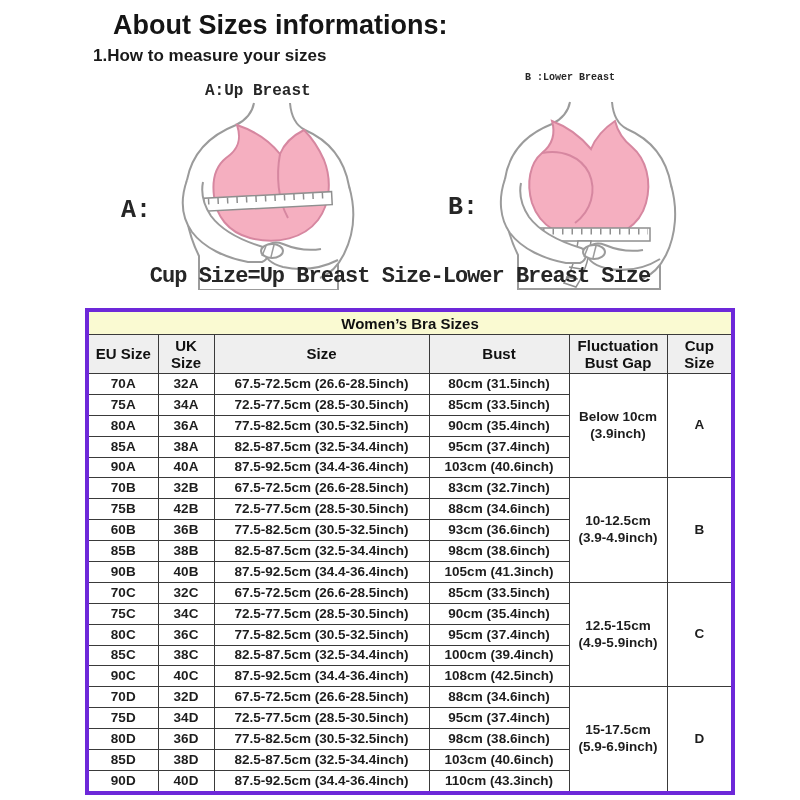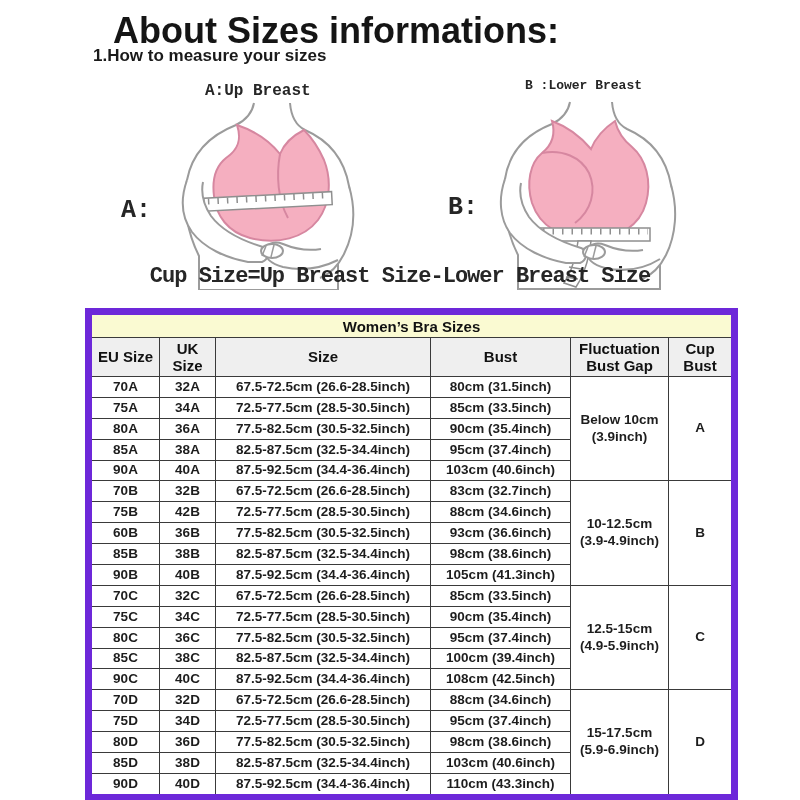--- a/index.html
+++ b/index.html
@@ -2,29 +2,29 @@
 <html><head>
 <meta charset="utf-8">
 <style>
   html,body{margin:0;padding:0;}
   body{
     width:800px;height:800px;position:relative;background:#ffffff;
     font-family:"Liberation Sans", sans-serif;color:#1c1c1c;overflow:hidden;
   }
   .page-title{
     position:absolute;left:113px;top:10px;
-    font-size:36px;font-weight:bold;letter-spacing:0px;color:#151515;
+    font-size:27px;font-weight:bold;letter-spacing:0px;color:#151515;
   }
   .page-subtitle{
     position:absolute;left:93px;top:46px;
     font-size:17px;font-weight:bold;color:#1a1a1a;
   }
   .mono{font-family:"Liberation Mono","DejaVu Sans Mono",monospace;font-weight:bold;color:#262626;}
   .fig-caption-a{position:absolute;left:205px;top:82px;font-size:16px;}
-  .fig-caption-b{position:absolute;left:525px;top:78px;font-size:13px;}
+  .fig-caption-b{position:absolute;left:525px;top:72px;font-size:10px;}
   .fig-label-a{position:absolute;left:121px;top:196px;font-size:25px;}
   .fig-label-b{position:absolute;left:448px;top:193px;font-size:25px;}
   .figure-a{position:absolute;left:142px;top:100px;width:250px;height:190px;}
   .figure-b{position:absolute;left:462px;top:98px;width:250px;height:192px;}
   .formula{
     position:absolute;left:0;top:264px;width:800px;text-align:center;
     font-size:22px;letter-spacing:-1px;
   }
   
   table.size-table{
@@ -38,21 +38,21 @@
     padding:0 2px;overflow:hidden;
   }
   .tbl-title{
     background:#fafad2;font-size:15px;font-weight:bold;height:22px;color:#111;
     border:2px solid #333;
   }
   th.col-h{
     background:#efefef;font-size:15px;font-weight:bold;height:38px;color:#111;
     border-bottom:2px solid #333;line-height:1.15;
   }
-  table.size-table{border:7px solid #6d28d9;}
+  table.size-table{border:4px solid #6d28d9;}
   td.cell{height:19.9px;font-size:13.5px;font-weight:bold;color:#1d1d1d;line-height:1.05;}
   td.merged{font-size:13.5px;font-weight:bold;color:#1d1d1d;line-height:1.25;padding:0 4px;}
 </style>
 </head>
 <body>
 
 <div class="page-title">About Sizes informations:</div>
 <div class="page-subtitle">1.How to measure your sizes</div>
 
 <div class="mono fig-caption-a">A:Up Breast</div>
@@ -123,21 +123,21 @@
   <thead>
     <tr>
       <th class="tbl-title" colspan="6">Women’s Bra Sizes</th>
     </tr>
     <tr>
       <th class="col-h">EU Size</th>
       <th class="col-h">UK Size</th>
       <th class="col-h">Size</th>
       <th class="col-h">Bust</th>
       <th class="col-h">Fluctuation Bust Gap</th>
-      <th class="col-h">Cup Bust</th>
+      <th class="col-h">Cup Size</th>
     </tr>
   </thead>
   <tbody>
       <tr>
         <td class="cell">70A</td>
         <td class="cell">32A</td>
         <td class="cell">67.5-72.5cm (26.6-28.5inch)</td>
         <td class="cell">80cm (31.5inch)</td>
         <td rowspan="5" class="merged">Below 10cm (3.9inch)</td>
         <td rowspan="5" class="merged">A</td>

